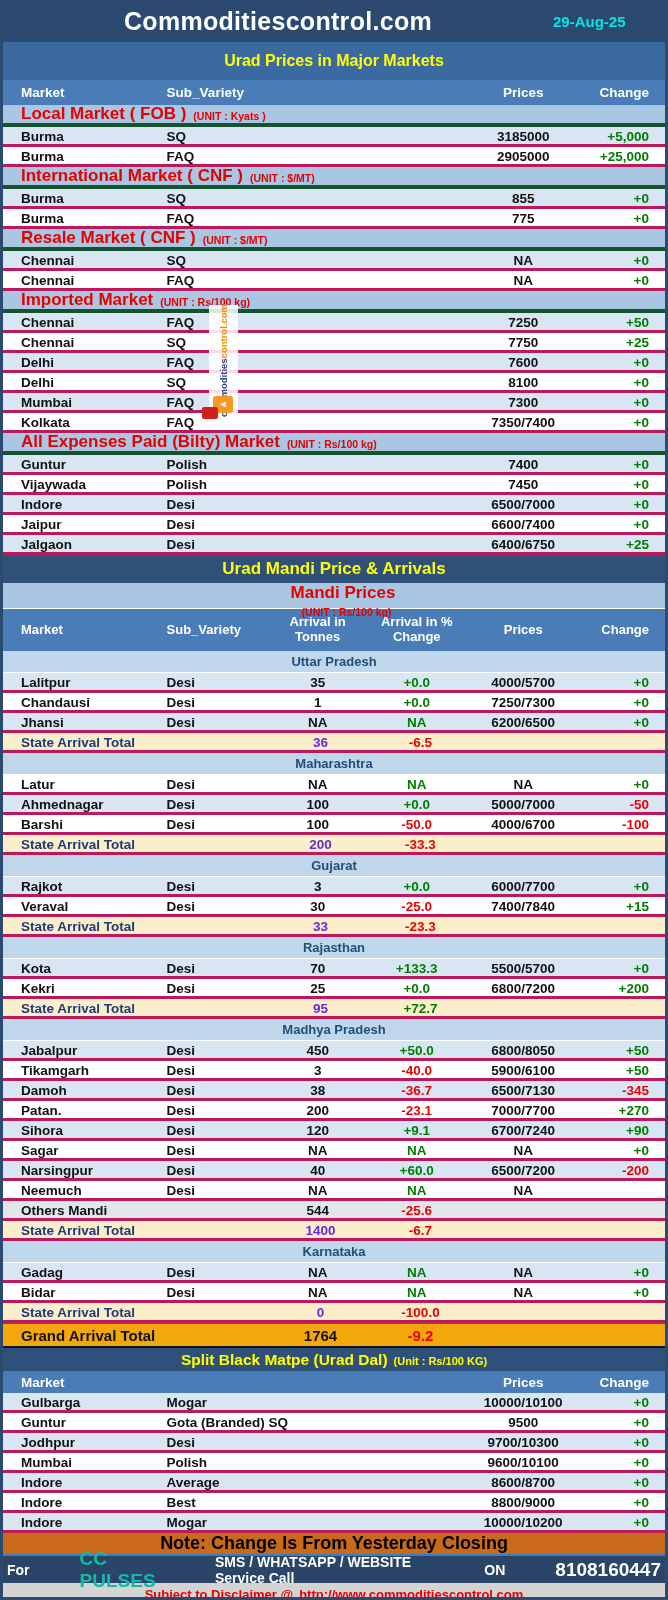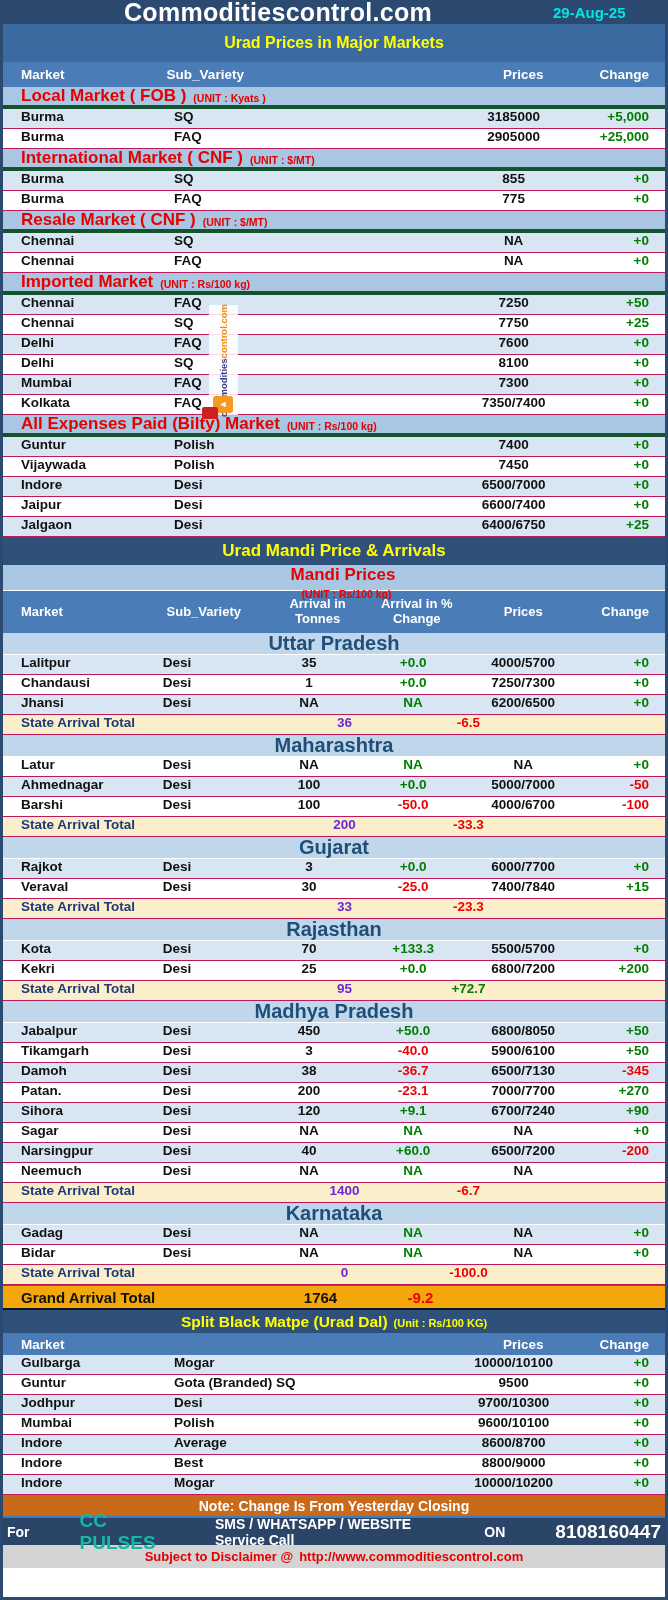--- a/index.html
+++ b/index.html
@@ -4,75 +4,75 @@
 <style>
   * { box-sizing: border-box; margin: 0; padding: 0; }
   html,body { background:#ffffff; }
   body { font-family: "Liberation Sans", sans-serif; font-weight: bold; }
   #report {
     position: relative; width: 668px; height: 1600px; margin: 0;
     border-left: 3px solid #2c4a70; border-right: 3px solid #2c4a70; border-bottom: 3px solid #2c4a70;
     overflow: hidden; background:#fff; color:#111;
   }
   
-  .app-header { height:24px; background:#2c4a70; display:flex; align-items:center; }
+  .app-header { height:42px; background:#2c4a70; display:flex; align-items:center; }
   .app-title { flex:1; text-align:center; color:#fff; font-size:25px; letter-spacing:0.3px; }
   .app-date { width:112px; color:#00e6e6; font-size:15px; text-align:left; }
   .subtitle { height:38px; background:#3b6aa0; color:#ffff00; font-size:16px;
               display:flex; align-items:center; justify-content:center; }
   .colhead { height:25px; background:#4a7cb7; color:#fff; display:flex; align-items:center; font-size:13.5px; }
   
   .tc1 { width:165px; padding-left:18px; }
   .tc2 { width:310px; }
   .tc3 { width:100px; text-align:center; }
   .tc4 { width:93px;  text-align:right; padding-right:16px; }
   
   .mc1 { width:165px; padding-left:18px; }
   .mc2 { width:105px; }
   .mc3 { width:95px;  text-align:center; }
   .mc4 { width:105px; text-align:center; }
   .mc5 { width:110px; text-align:center; }
   .mc6 { width:88px;  text-align:right; padding-right:16px; }
   .mct { width:270px; padding-left:18px; color:#1f3a78; }
   .navy { color:#6d28d9; }
   
-  .row { display:flex; height:20px; align-items:flex-start; font-size:13.5px; border-bottom:1px solid #be185d;gap:24px; }
+  .row { display:flex; height:20px; align-items:flex-end; font-size:13.5px; border-bottom:3px solid #be185d; }
   .bg-blue  { background:#d8e6f4; }
   .bg-white { background:#ffffff; }
   .bg-gray  { background:#e2e5ea; }
   .bg-cream { background:#faeecb; }
   .pos { color:#007d00; }
   .neg { color:#ef0000; }
   
   .sec-head { height:22px; background:#a9c6e3; display:flex; align-items:center;
               padding-left:18px; color:#e60000; border-bottom:4px solid #14532d; }
   .sec-title { font-size:17px; }
   .sec-unit  { font-size:10.5px; margin-left:7px; padding-top:3px; }
-  .state-head { height:22px; background:#c0d6ea; color:#1f4e79; font-size:20px;
+  .state-head { height:22px; background:#c0d6ea; color:#1f4e79; font-size:13px;
                 display:flex; align-items:center; justify-content:center; border-bottom:1px solid #fff; }
   
   .mandi-banner { height:28px; background:#2f5179; color:#ffff00; font-size:17px;
                   display:flex; align-items:center; justify-content:center; }
   .mandi-title-bar { height:26px; background:#a9c6e3; display:flex; align-items:center;
                      padding-left:18px; color:#e60000; border-bottom:1px solid #fff;flex-direction:column; }
   .mandi-colhead { height:42px; background:#4a7cb7; color:#fff; font-size:13px;
                    display:flex; align-items:center; line-height:1.15; }
   .mandi-colhead .mc3, .mandi-colhead .mc4 { padding:0 6px; }
   
   .grand { display:flex; align-items:center; height:24px; background:#f3a70a; font-size:15px;
            border-top:1px solid #7c5a00; border-bottom:1px solid #0f172a; }
   .grand .mct { color:#111; }
   
   .matpe-banner { height:24px; background:#2f5179; color:#ffff00; display:flex;
                   align-items:center; justify-content:center; border-top:1px solid #111; }
   .matpe-banner .t { font-size:15.5px; }
   .matpe-banner .u { font-size:11px; margin-left:6px; padding-top:2px; }
   .matpe-colhead { height:22px; background:#4a7cb7; color:#fff; display:flex; align-items:center; font-size:13.5px; }
   
-  .note { height:21px; background:#c96a1a; color:#ffffff; font-size:14px;
+  .note { height:21px; background:#c96a1a; color:#000000; font-size:18px;
           display:flex; align-items:center; justify-content:center; }
   .cc { height:29px; background:#2a4568; border-top:2px solid #3e7cc0; color:#fff;
         display:flex; align-items:center; justify-content:center;gap:42px; }
   .cc .seg { margin:0 4px; font-size:14px; }
   .cc .brand { color:#14b8a6; font-size:19px; }
   .cc .phone { font-size:19px; }
   .disclaimer { height:23px; background:#d4d4d4; color:#e60000; font-size:13px;
                 display:flex; align-items:center; justify-content:center; gap:6px; }
   
   .watermark { position:absolute; left:206px; top:305px; width:29px; height:110px;
@@ -409,20 +409,28 @@
         <div class="mc6 neg">-200</div>
       </div>
       <div class="row bg-white">
         <div class="mc1">Neemuch</div>
         <div class="mc2">Desi</div>
         <div class="mc3">NA</div>
         <div class="mc4 pos">NA</div>
         <div class="mc5">NA</div>
         <div class="mc6"></div>
       </div>
+      <div class="row bg-gray">
+        <div class="mc1">Others Mandi</div>
+        <div class="mc2"></div>
+        <div class="mc3">544</div>
+        <div class="mc4 neg">-25.6</div>
+        <div class="mc5"></div>
+        <div class="mc6"></div>
+      </div>
       <div class="row bg-cream">
         <div class="mct">State Arrival Total</div>
         <div class="mc3 navy">1400</div>
         <div class="mc4 neg">-6.7</div>
       </div>
       <div class="state-head">Karnataka</div>
       <div class="row bg-blue">
         <div class="mc1">Gadag</div>
         <div class="mc2">Desi</div>
         <div class="mc3">NA</div>

